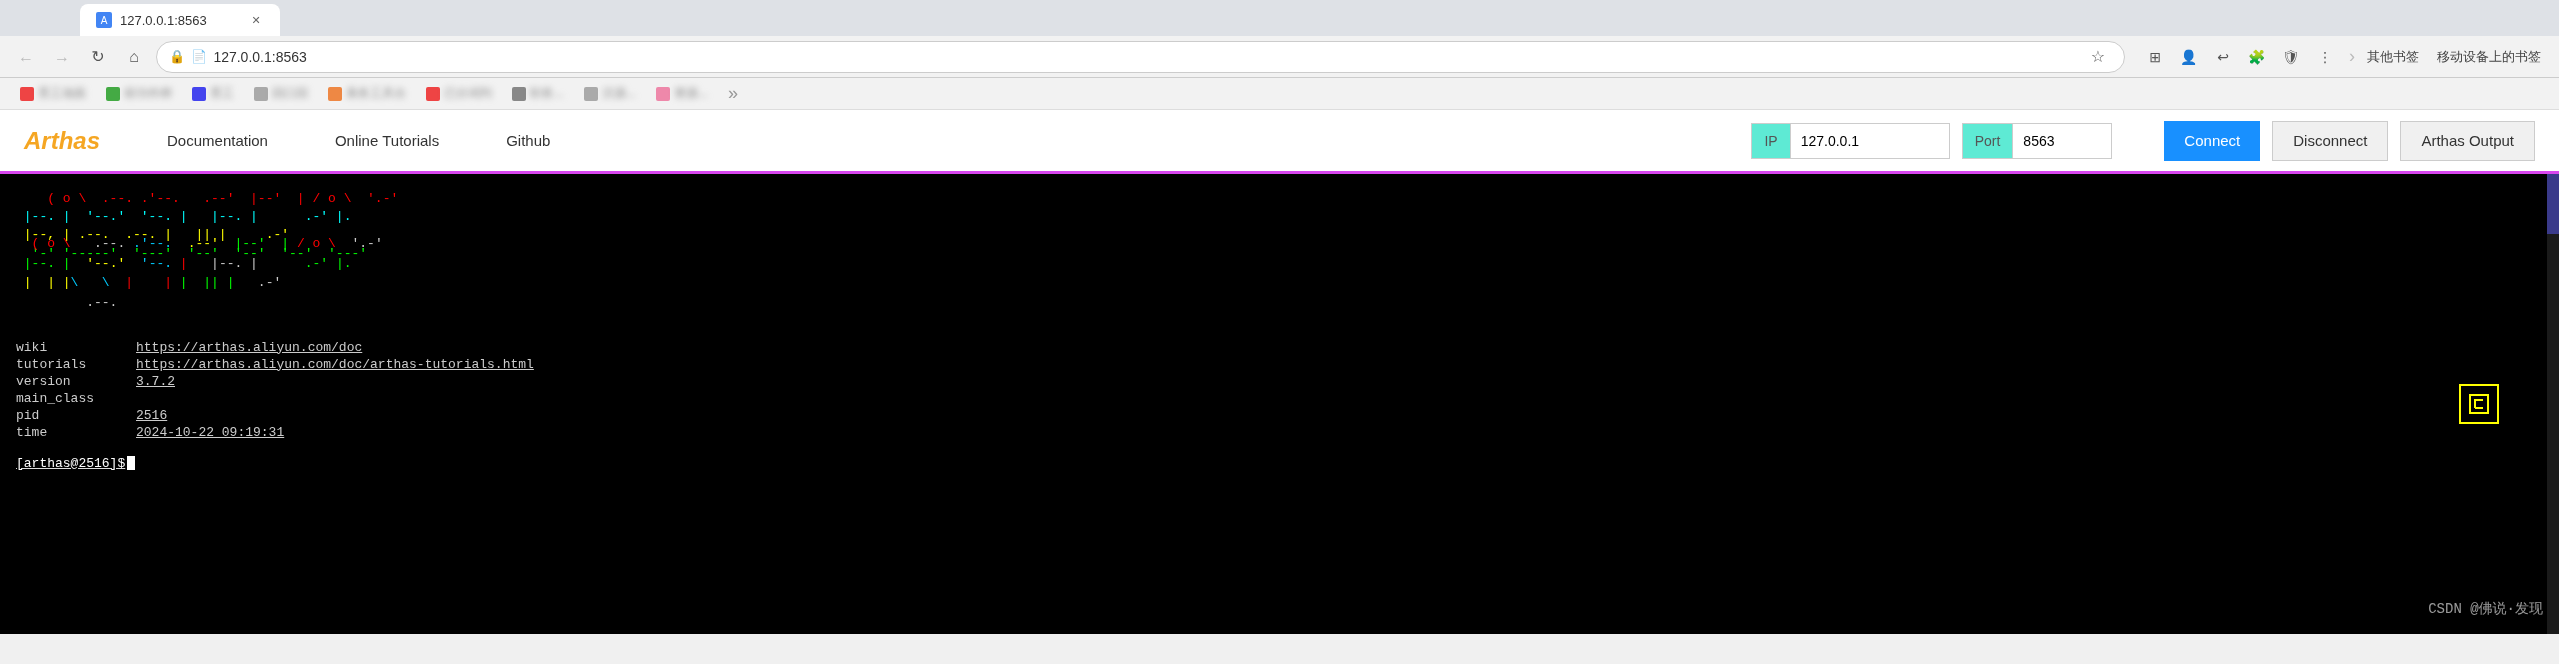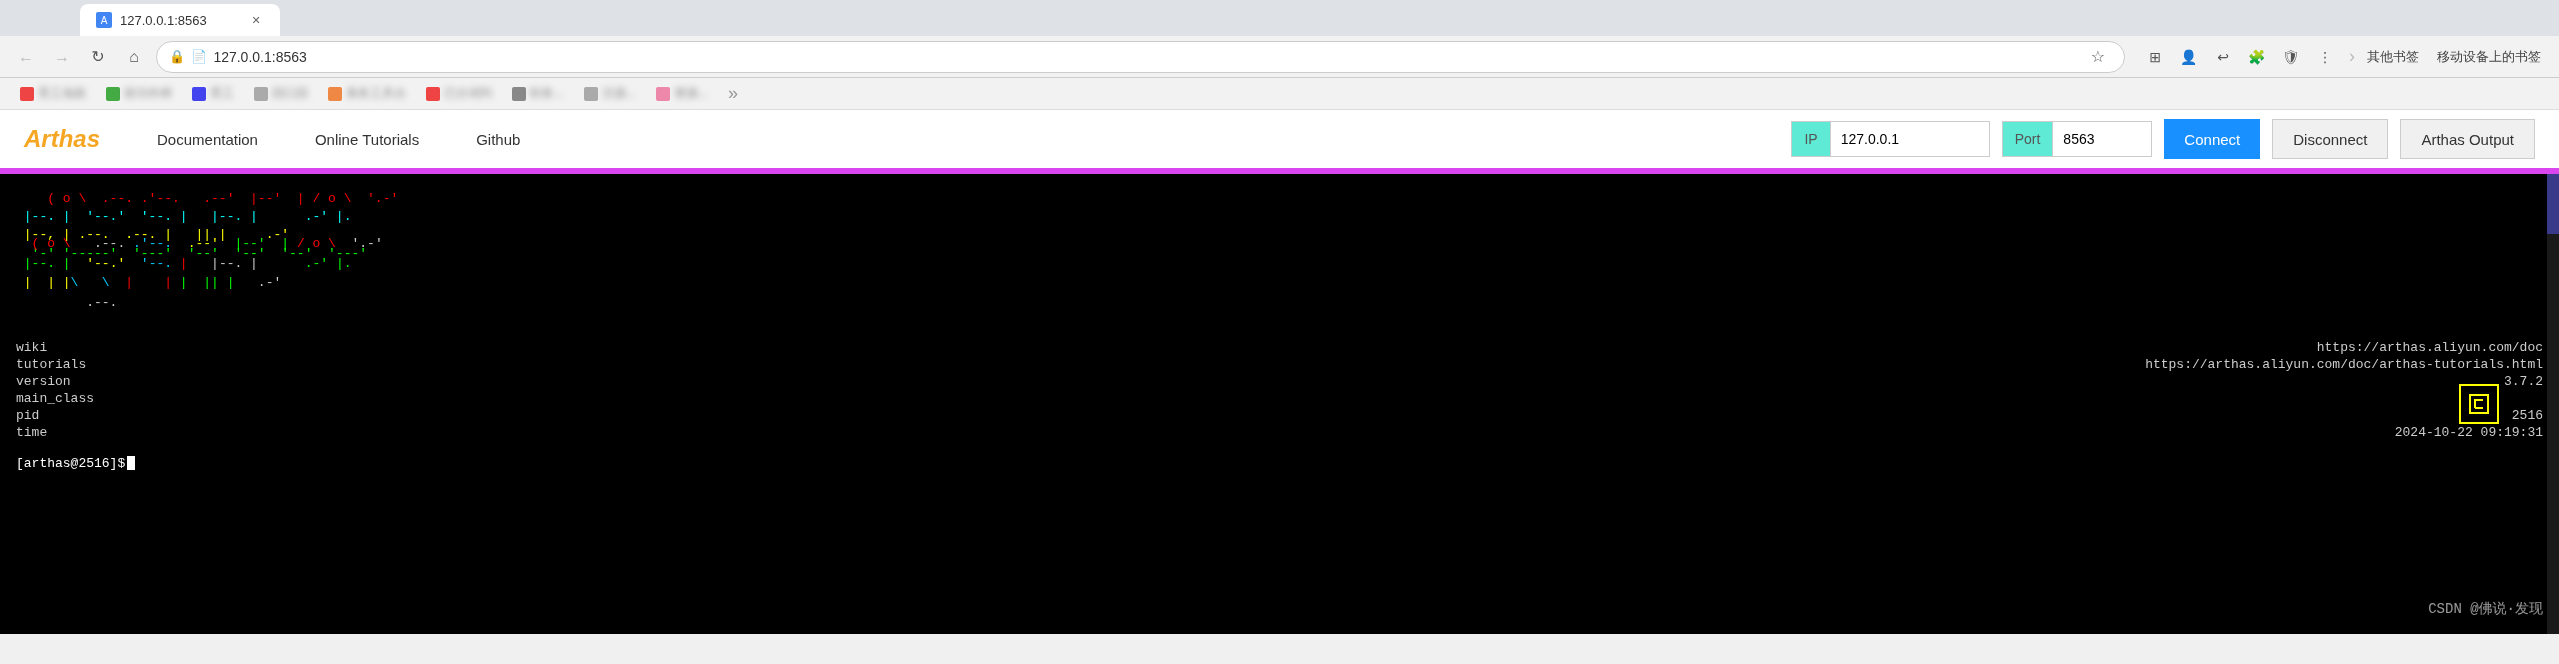--- a/index.html
+++ b/index.html
@@ -145,22 +145,22 @@
       background: #ccc;
     }
 
     
     .app-header {
       background: #fff;
       height: 64px;
       display: flex;
       align-items: center;
       padding: 0 24px;
-      border-bottom: 6px solid #d946ef;
-      gap: 28px;
+      border-bottom: 3px solid #d946ef;
+      gap: 38px;
     }
 
     .arthas-logo {
       font-size: 24px;
       font-weight: bold;
       color: #f5a623;
       font-style: italic;
       cursor: pointer;
     }
 
@@ -207,20 +207,21 @@
     }
 
     .connect-btn {
       height: 40px;
       padding: 0 20px;
       background: #1890ff;
       color: white;
       border: none;
       font-size: 15px;
       cursor: pointer;
+      margin-left: 40px;
     }
 
     .disconnect-btn {
       height: 40px;
       padding: 0 20px;
       background: #f0f0f0;
       color: #333;
       border: 1px solid #ccc;
       font-size: 15px;
       cursor: pointer;
@@ -259,31 +260,31 @@
 
     .info-table {
       margin-top: 8px;
       margin-bottom: 8px;
     }
 
     .info-row {
       display: flex;
       gap: 0;
       margin-bottom: 2px;
-      justify-content: space-between;
     }
 
     .info-key {
       color: #ccc;
       min-width: 120px;
       white-space: pre;
     }
 
     .info-value {
       color: #ccc;
+      text-decoration: underline;
     }
 
     .prompt-line {
       display: flex;
       align-items: center;
       margin-top: 8px;
     }
 
     .prompt-text {
       color: #fff;
@@ -494,21 +495,21 @@
     <div class="info-row">
       <span class="info-key">pid       </span>
       <span class="info-value">2516</span>
     </div>
     <div class="info-row">
       <span class="info-key">time      </span>
       <span class="info-value">2024-10-22 09:19:31</span>
     </div>
   </div>
 
-  <div class="prompt-line" style="margin-top:16px;">
+  <div class="prompt-line" style="margin-top:16px;text-decoration:underline;">
     <span class="prompt-text">[arthas@2516]$</span>
     <span class="cursor"></span>
   </div>
 
   <div class="terminal-expand" style="right:60px; top:50%; position:absolute;">
     <svg width="20" height="20" viewBox="0 0 20 20">
       <rect x="1" y="1" width="18" height="18" fill="none" stroke="#ff0" stroke-width="2"></rect>
       <polyline points="6,14 6,6 14,6" fill="none" stroke="#ff0" stroke-width="2"></polyline>
       <polyline points="14,14 6,14" fill="none" stroke="#ff0" stroke-width="2"></polyline>
     </svg>

